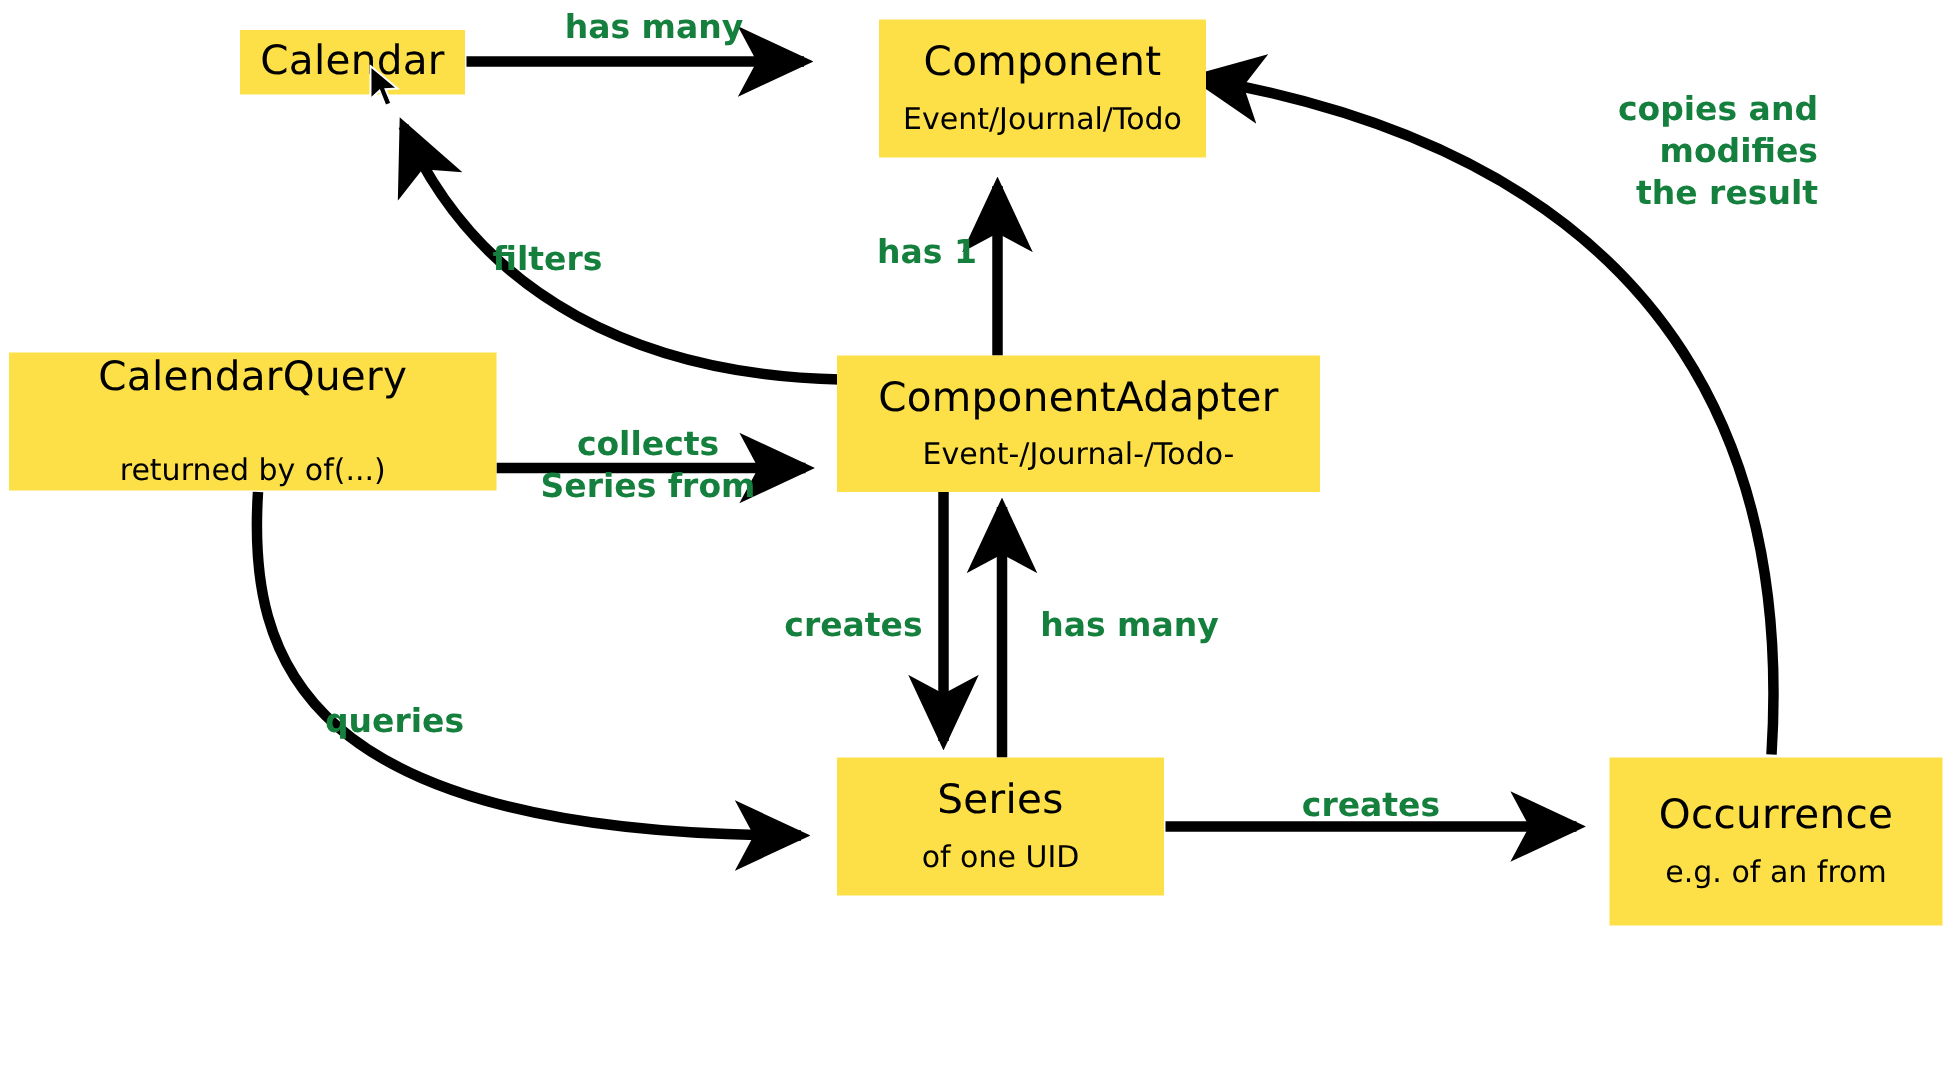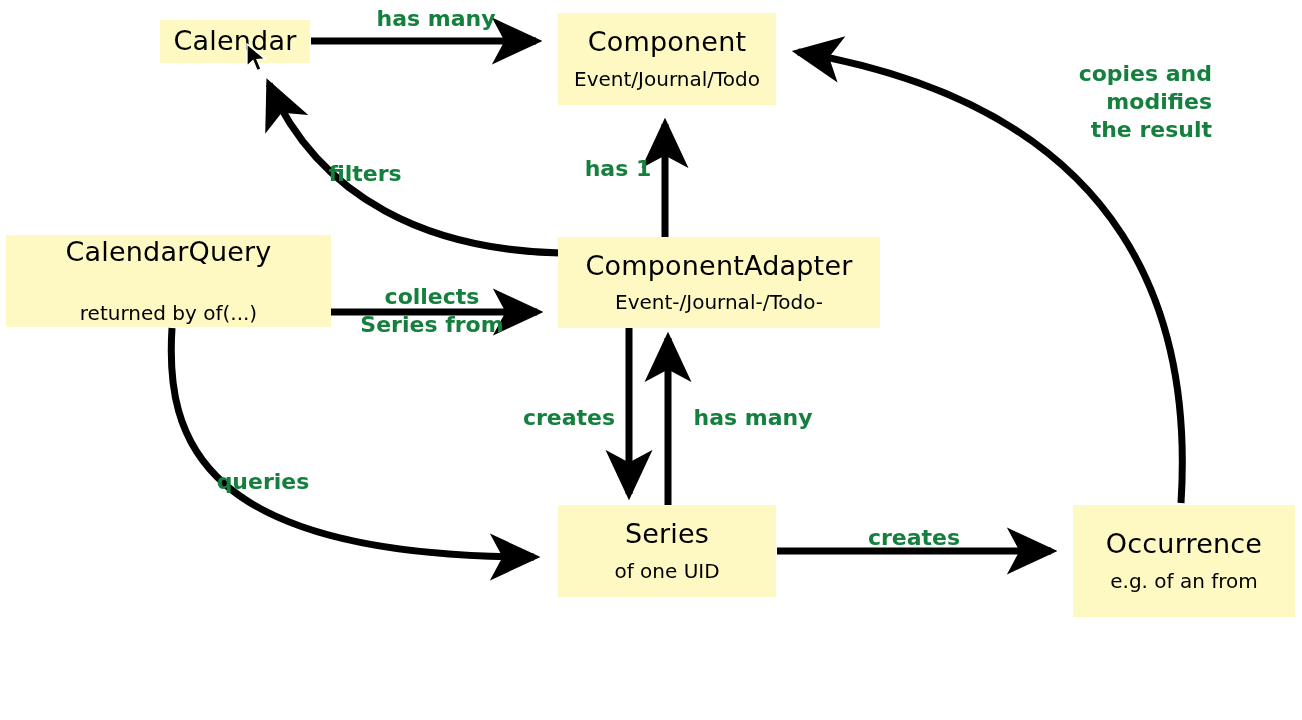--- a/index.html
+++ b/index.html
@@ -17,21 +17,21 @@
   }
   svg.layer {
     position: absolute;
     left: 0;
     top: 0;
     width: 1302px;
     height: 720px;
   }
   .node {
     position: absolute;
-    background: #fef9c3;
+    background: #fde047;
     display: flex;
     flex-direction: column;
     align-items: center;
     justify-content: center;
     color: #000000;
     box-sizing: border-box;
   }
   .node .title {
     font-size: 27px;
     line-height: 1.05;
@@ -107,21 +107,21 @@
 
     <g>
       <path d="M 1181 503 C 1192 330 1140 110 798 52" stroke="#000000" stroke-width="7" fill="none" marker-end="url(#arrow)"></path>
     </g>
   </svg>
 
   <div class="node single" style="left:160px; top:20px; width:150px; height:43px;">
     <div class="title">Calendar</div>
   </div>
 
-  <div class="node" style="left:558px; top:13px; width:218px; height:92px;">
+  <div class="node" style="left:586px; top:13px; width:218px; height:92px;">
     <div class="title">Component</div>
     <div class="subtitle">Event/Journal/Todo</div>
   </div>
 
   <div class="node" style="left:6px; top:235px; width:325px; height:92px;gap:24px;">
     <div class="title">CalendarQuery</div>
     <div class="subtitle">returned by of(...)</div>
   </div>
 
   <div class="node" style="left:558px; top:237px; width:322px; height:91px;">

